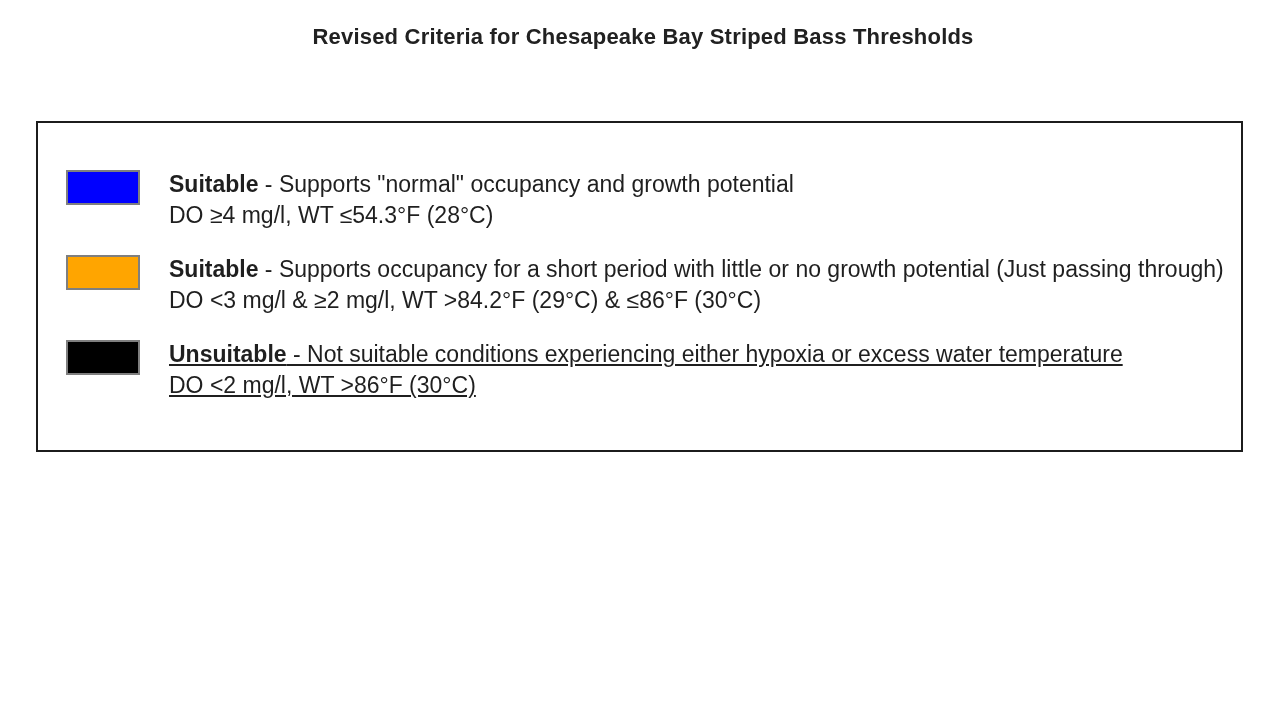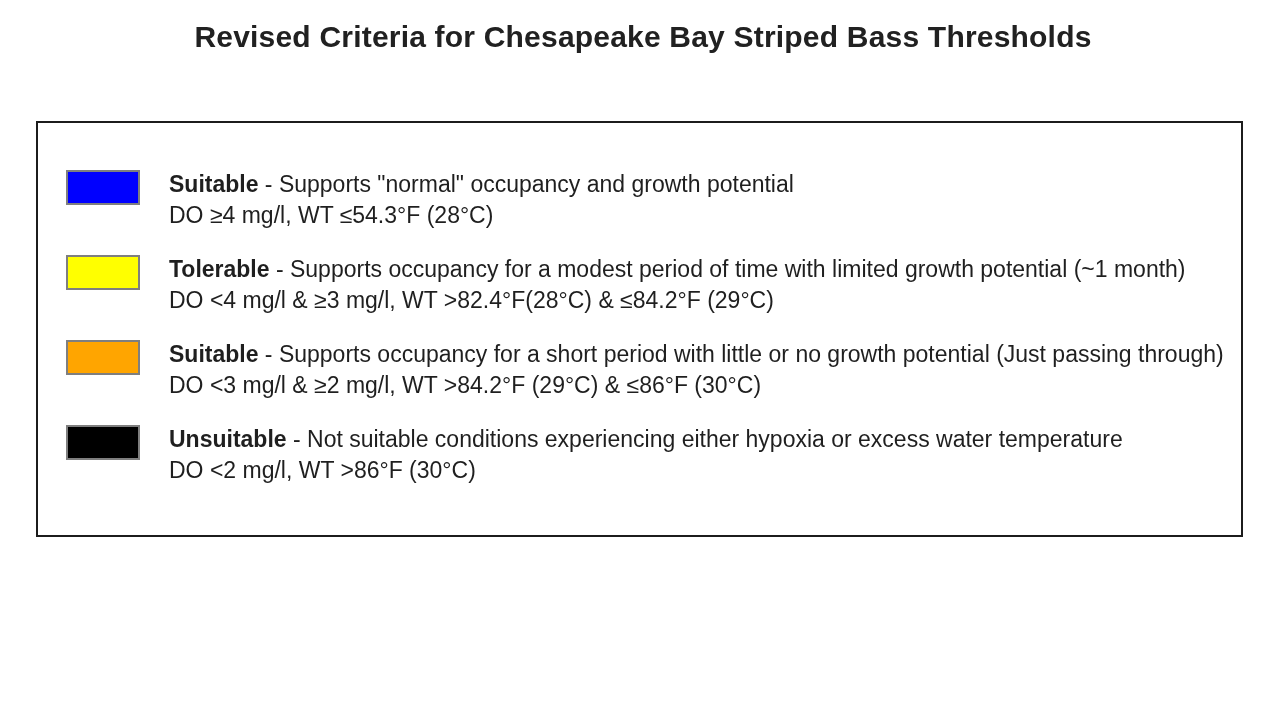--- a/index.html
+++ b/index.html
@@ -8,41 +8,42 @@
     background: #ffffff;
     width: 1286px;
     height: 716px;
     overflow: hidden;
     font-family: "Liberation Sans", "DejaVu Sans", sans-serif;
     color: #1f1f1f;
   }
   .title {
     margin: 16px 20px 0 20px;
     text-align: center;
-    font-size: 30px;
+    font-size: 22px;
     font-weight: bold;
     line-height: 42px;
     color: #212121;
     letter-spacing: 0.2px;
   }
   .legend-box {
     box-sizing: border-box;
     margin: 63px 0 0 36px;
     width: 1207px;
     border: 2px solid #1c1c1c;
     background: #ffffff;
     padding: 46px 16px 49px 28px;
   }
   .entry {
     display: flex;
     align-items: flex-start;
     margin-bottom: 23px;
   }
   .entry:last-child {
     margin-bottom: 0;
+    text-decoration: underline;
   }
   .swatch {
     flex: 0 0 auto;
     width: 70px;
     height: 31px;
     border: 2px solid #7f7f7f;
     margin-right: 29px;
     margin-top: 1px;
   }
   .entry-text {
@@ -65,27 +66,20 @@
 <div class="legend-box">
 
   <div class="entry">
     <div class="swatch" style="background-color: rgb(0, 0, 255);"></div>
     <div class="entry-text">
       <div><span class="term">Suitable</span><span> - Supports "normal" occupancy and growth potential</span></div>
       <div>DO ≥4 mg/l, WT ≤54.3°F (28°C)</div>
     </div>
   </div>
 
-  <div class="entry">
-    <div class="swatch" style="background-color: rgb(255, 255, 0);"></div>
-    <div class="entry-text">
-      <div><span class="term">Tolerable</span><span> - Supports occupancy for a modest period of time with limited growth potential (~1 month)</span></div>
-      <div>DO &lt;4 mg/l &amp; ≥3 mg/l, WT &gt;82.4°F(28°C) &amp; ≤84.2°F (29°C)</div>
-    </div>
-  </div>
 
   <div class="entry">
     <div class="swatch" style="background-color: rgb(255, 165, 0);"></div>
     <div class="entry-text">
       <div><span class="term">Suitable</span><span> - Supports occupancy for a short period with little or no growth potential (Just passing through)</span></div>
       <div>DO &lt;3 mg/l &amp; ≥2 mg/l, WT &gt;84.2°F (29°C) &amp; ≤86°F (30°C)</div>
     </div>
   </div>
 
   <div class="entry">

